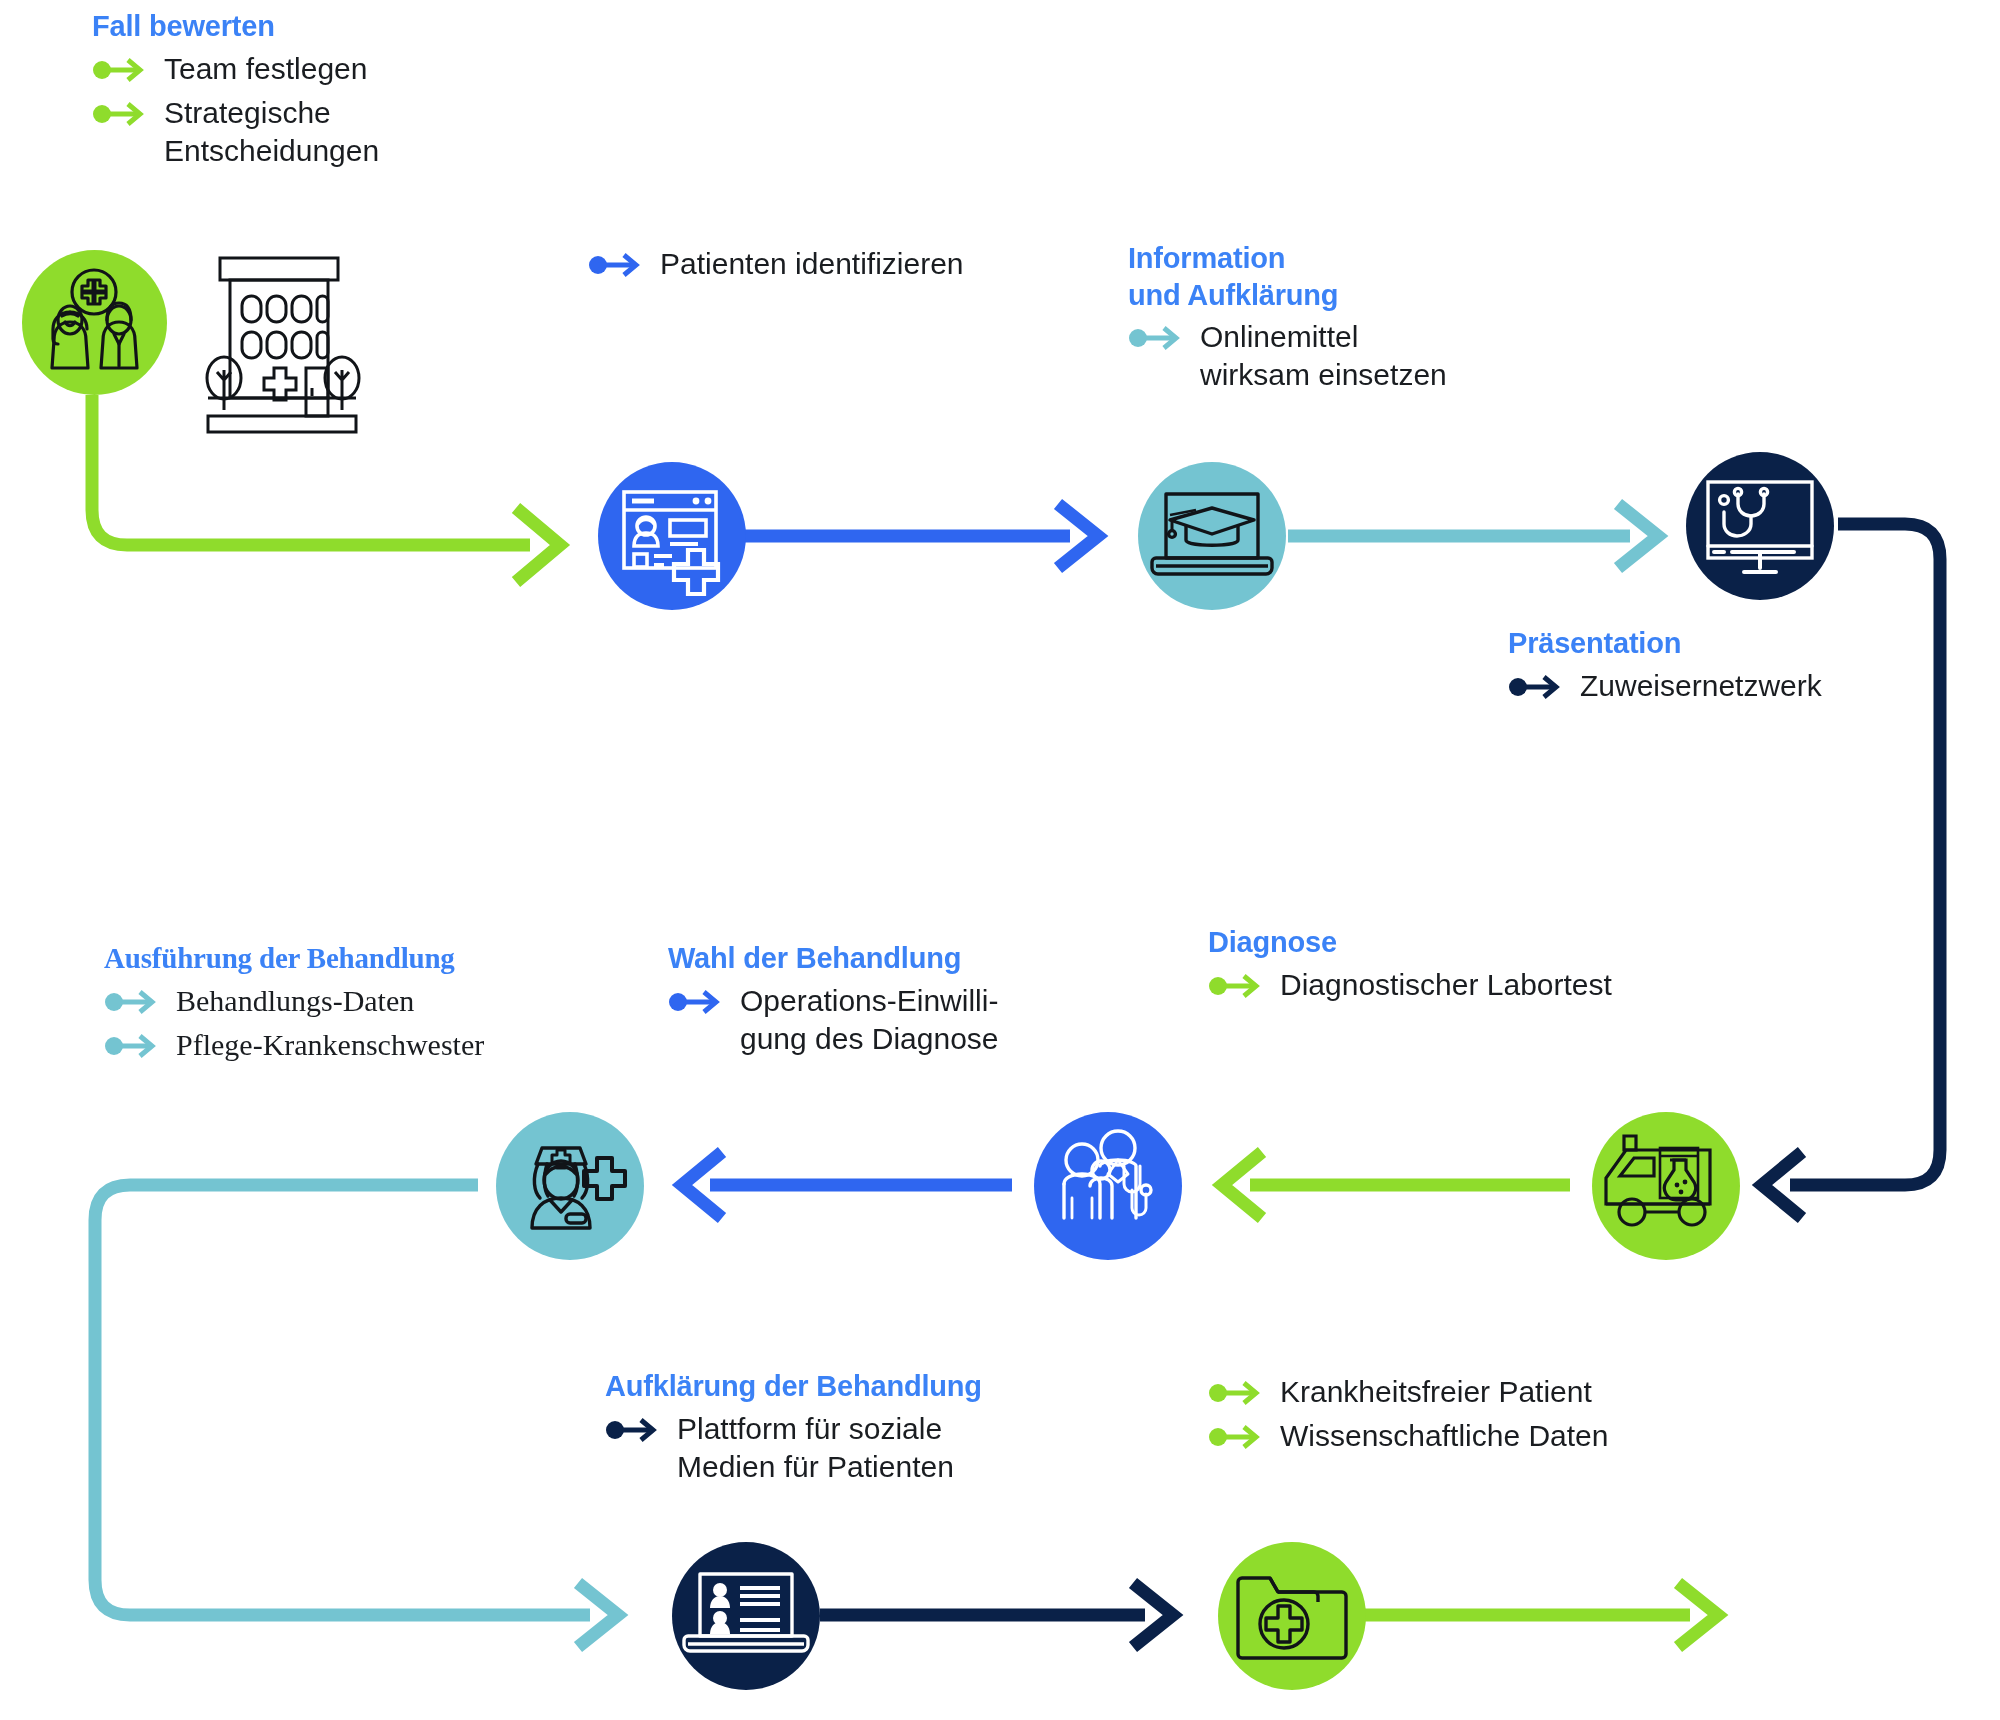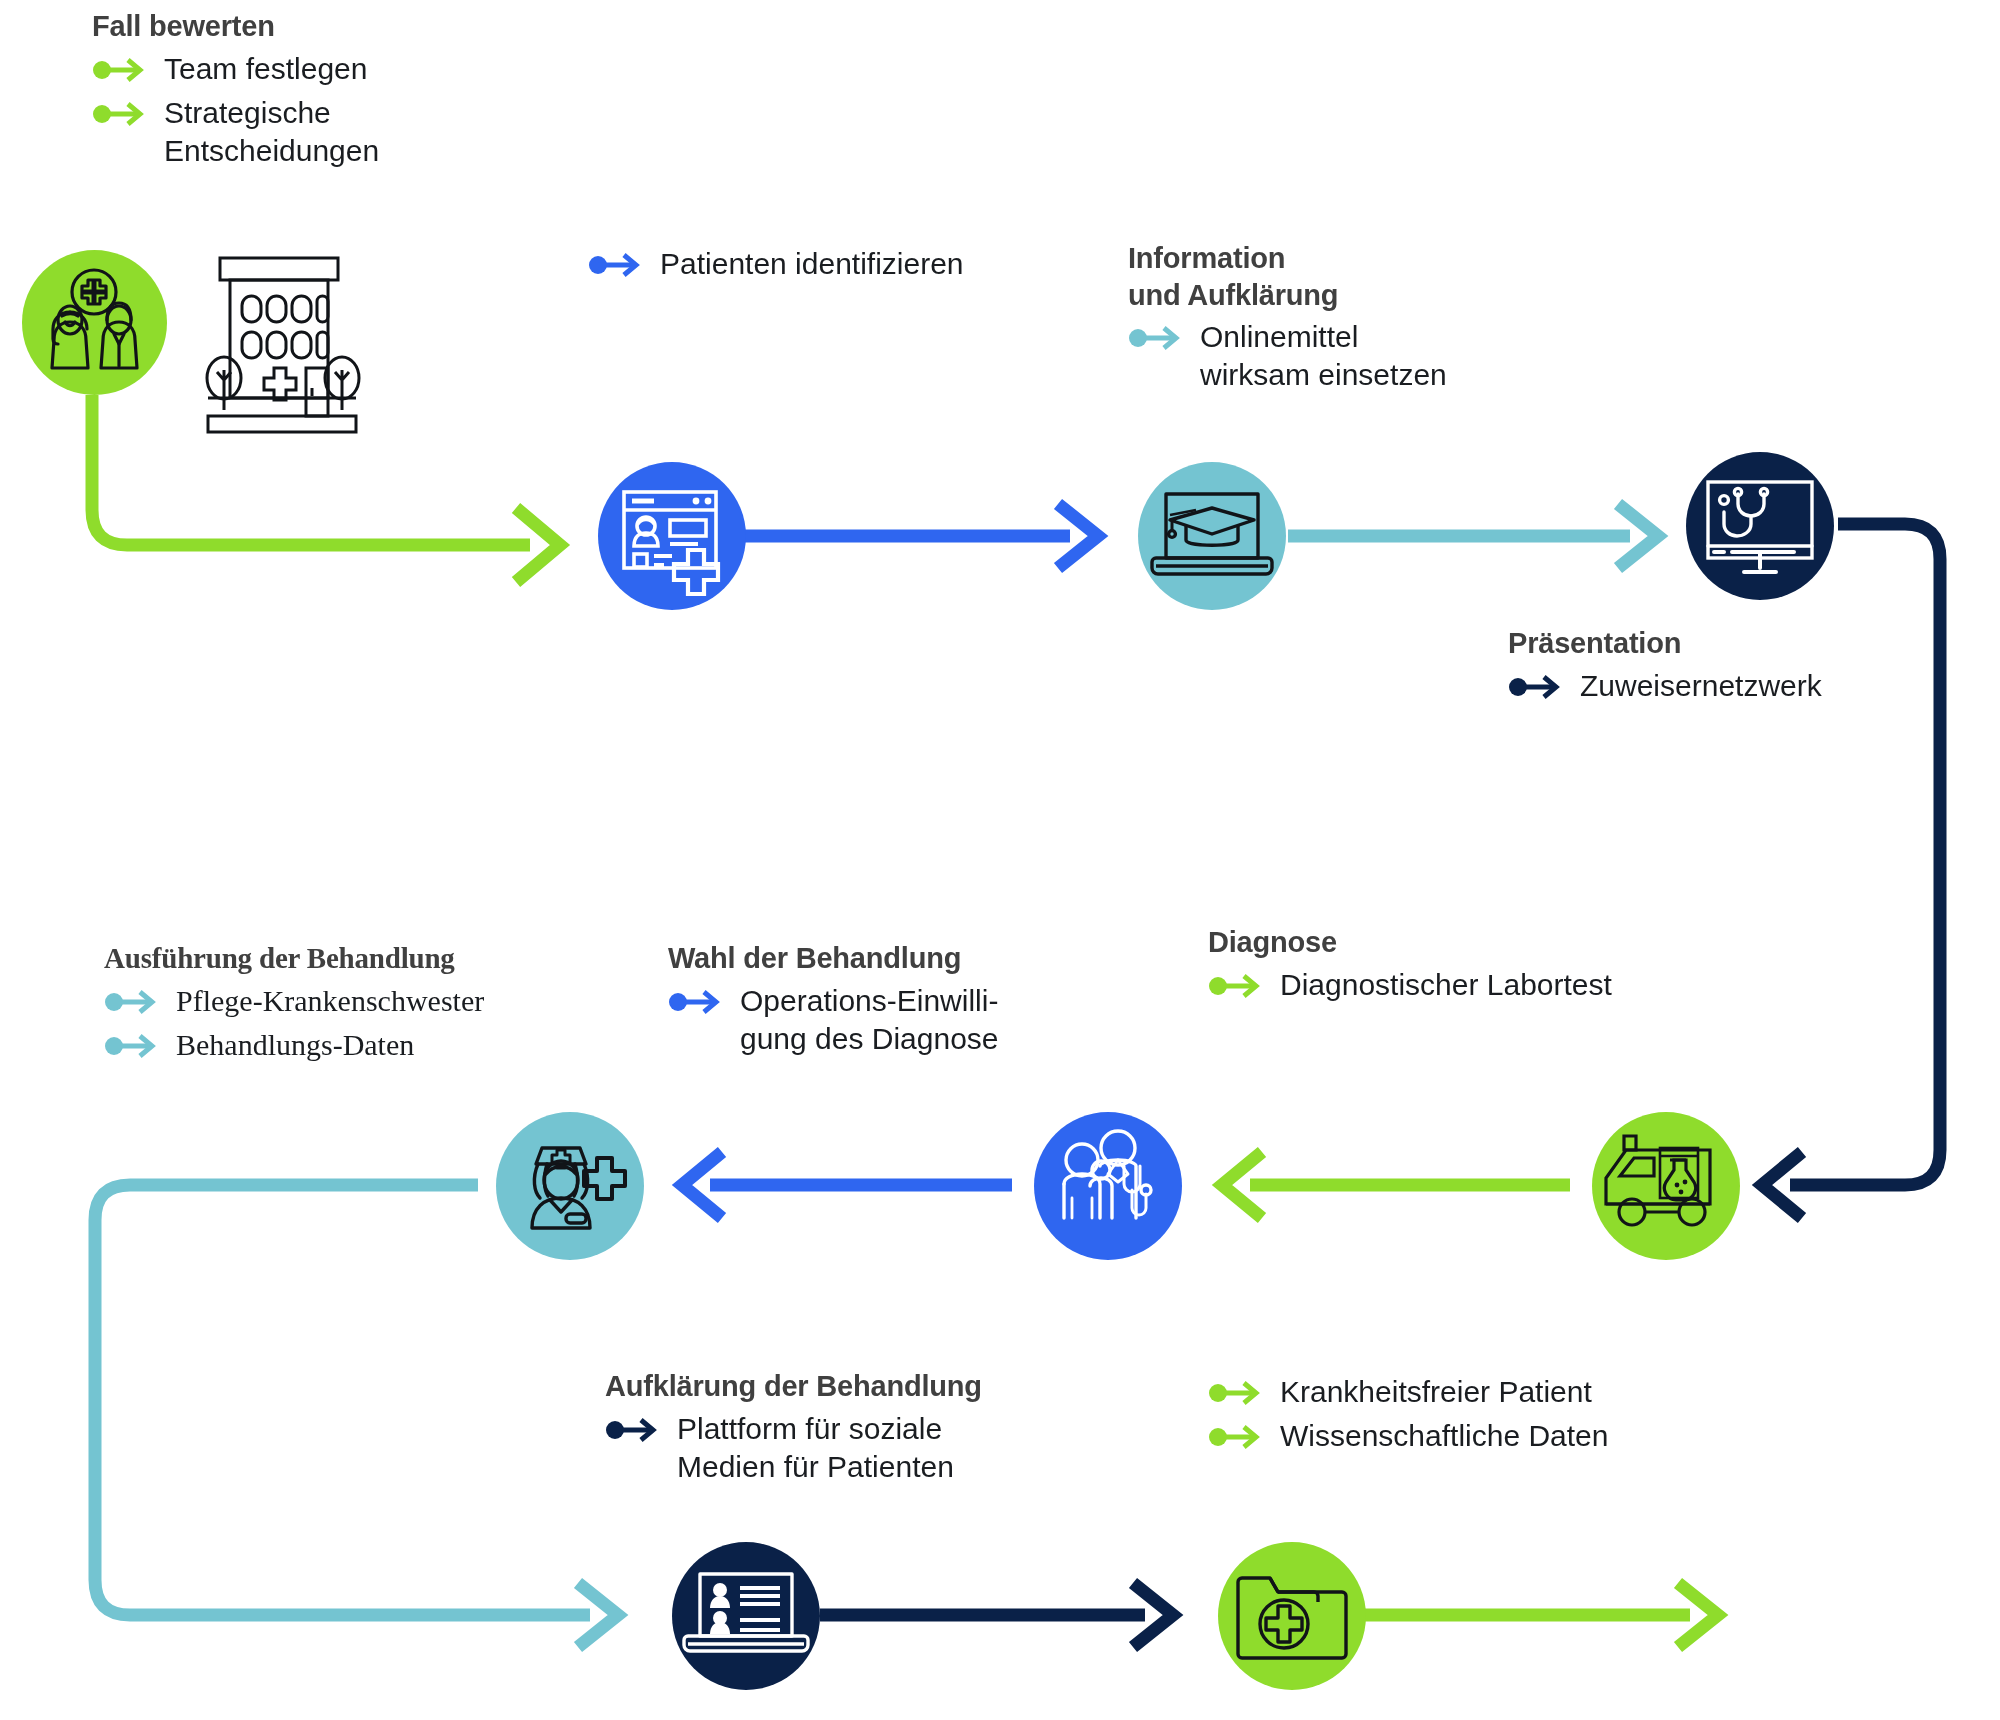--- a/index.html
+++ b/index.html
@@ -5,21 +5,21 @@
   html,body{margin:0;padding:0;background:#ffffff;}
   body{
     width:2000px;height:1720px;position:relative;overflow:hidden;
     font-family:"Liberation Sans","DejaVu Sans",sans-serif;
     -webkit-font-smoothing:antialiased;
   }
   #stage{position:absolute;inset:0;width:2000px;height:1720px;}
   svg.flow{position:absolute;left:0;top:0;width:2000px;height:1720px;pointer-events:none;}
   .block{position:absolute;}
   .blk-title{
-    font-weight:700;font-size:29px;line-height:1.26;color:#404040;
+    font-weight:700;font-size:29px;line-height:1.26;color:#3b82f6;
     letter-spacing:-0.2px;white-space:pre-line;
   }
   .bullets{margin-top:4px;}
   .bullet{
     display:flex;align-items:flex-start;gap:8px;margin-top:5px;
   }
   .bullet .mk{
     flex:0 0 auto;width:64px;height:36px;position:relative;margin-top:3px;
   }
   .bullet .mk svg{display:block;}
@@ -164,31 +164,31 @@
     <div class="blk-title">Ausführung der Behandlung</div>
     <div class="bullets">
       <div class="bullet">
         <span class="mk">
           <svg width="64" height="34" viewBox="0 0 64 34">
               <circle cx="10" cy="17" r="9" fill="#74C4D1"></circle>
               <path d="M10 17 L46 17" stroke="#74C4D1" stroke-width="5"></path>
               <path d="M36 7 L48 17 L36 27" fill="none" stroke="#74C4D1" stroke-width="5" stroke-linejoin="miter"></path>
             </svg>
         </span>
-        <span class="txt">Pflege-Krankenschwester</span>
+        <span class="txt">Behandlungs-Daten</span>
       </div>
       <div class="bullet">
         <span class="mk">
           <svg width="64" height="34" viewBox="0 0 64 34">
               <circle cx="10" cy="17" r="9" fill="#74C4D1"></circle>
               <path d="M10 17 L46 17" stroke="#74C4D1" stroke-width="5"></path>
               <path d="M36 7 L48 17 L36 27" fill="none" stroke="#74C4D1" stroke-width="5" stroke-linejoin="miter"></path>
             </svg>
         </span>
-        <span class="txt">Behandlungs-Daten</span>
+        <span class="txt">Pflege-Krankenschwester</span>
       </div>
     </div>
   </div>
 
   <div class="block" style="left:668px;top:940px;width:420px;">
     <div class="blk-title">Wahl der Behandlung</div>
     <div class="bullets">
       <div class="bullet">
         <span class="mk">
           <svg width="64" height="34" viewBox="0 0 64 34">

